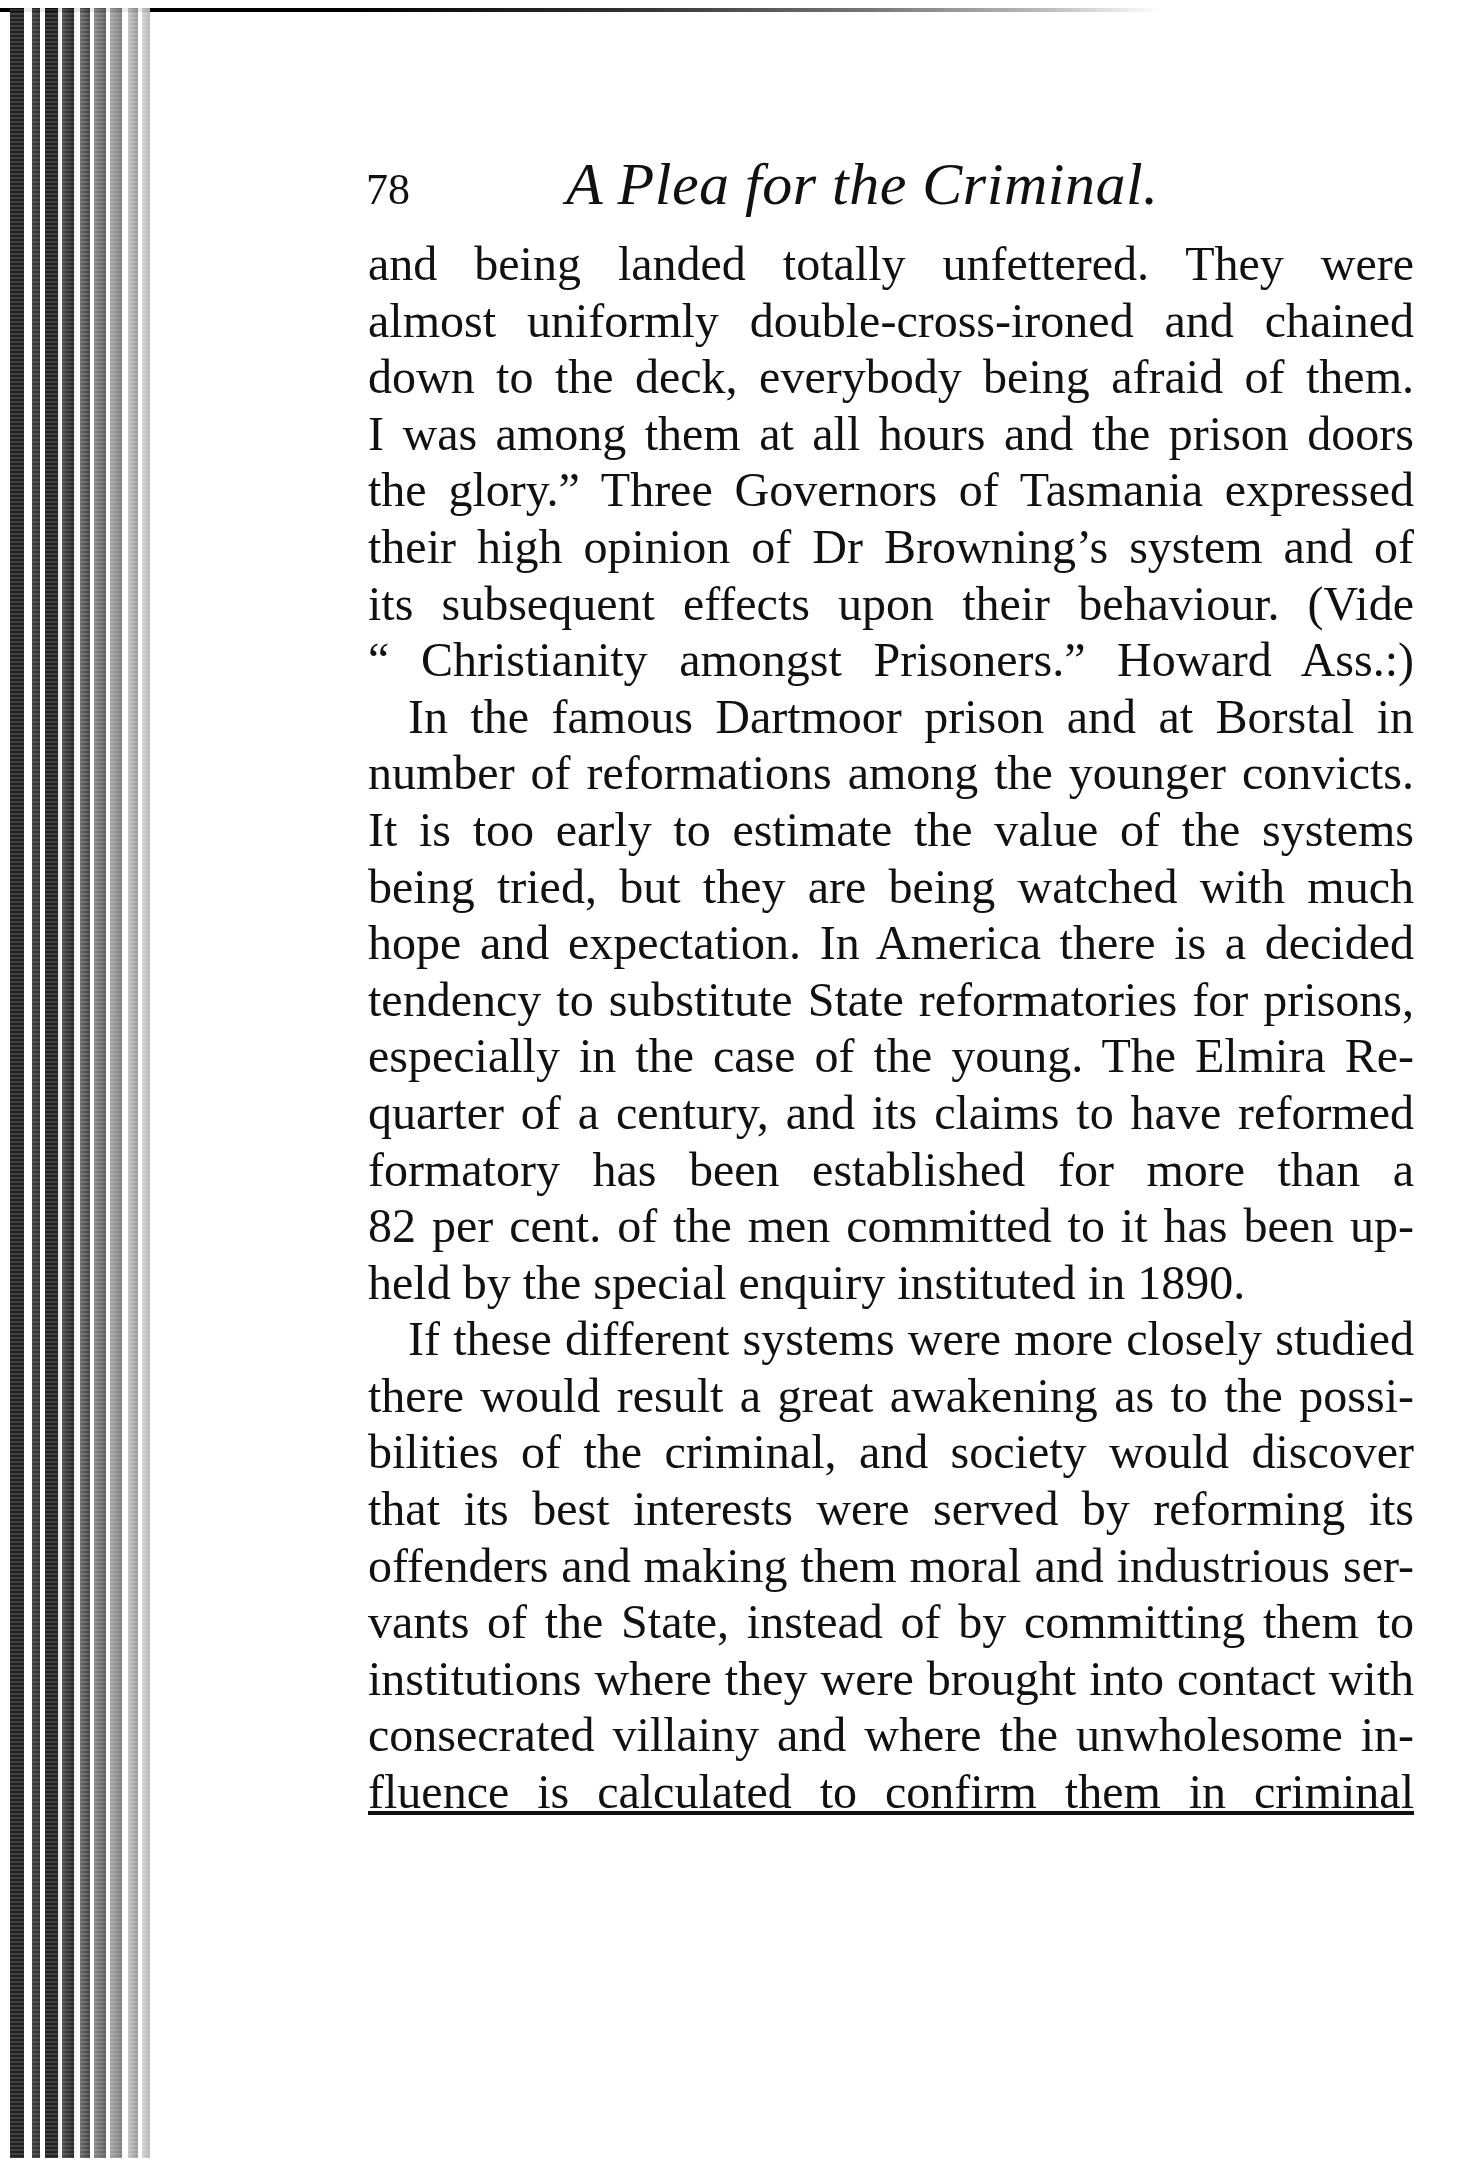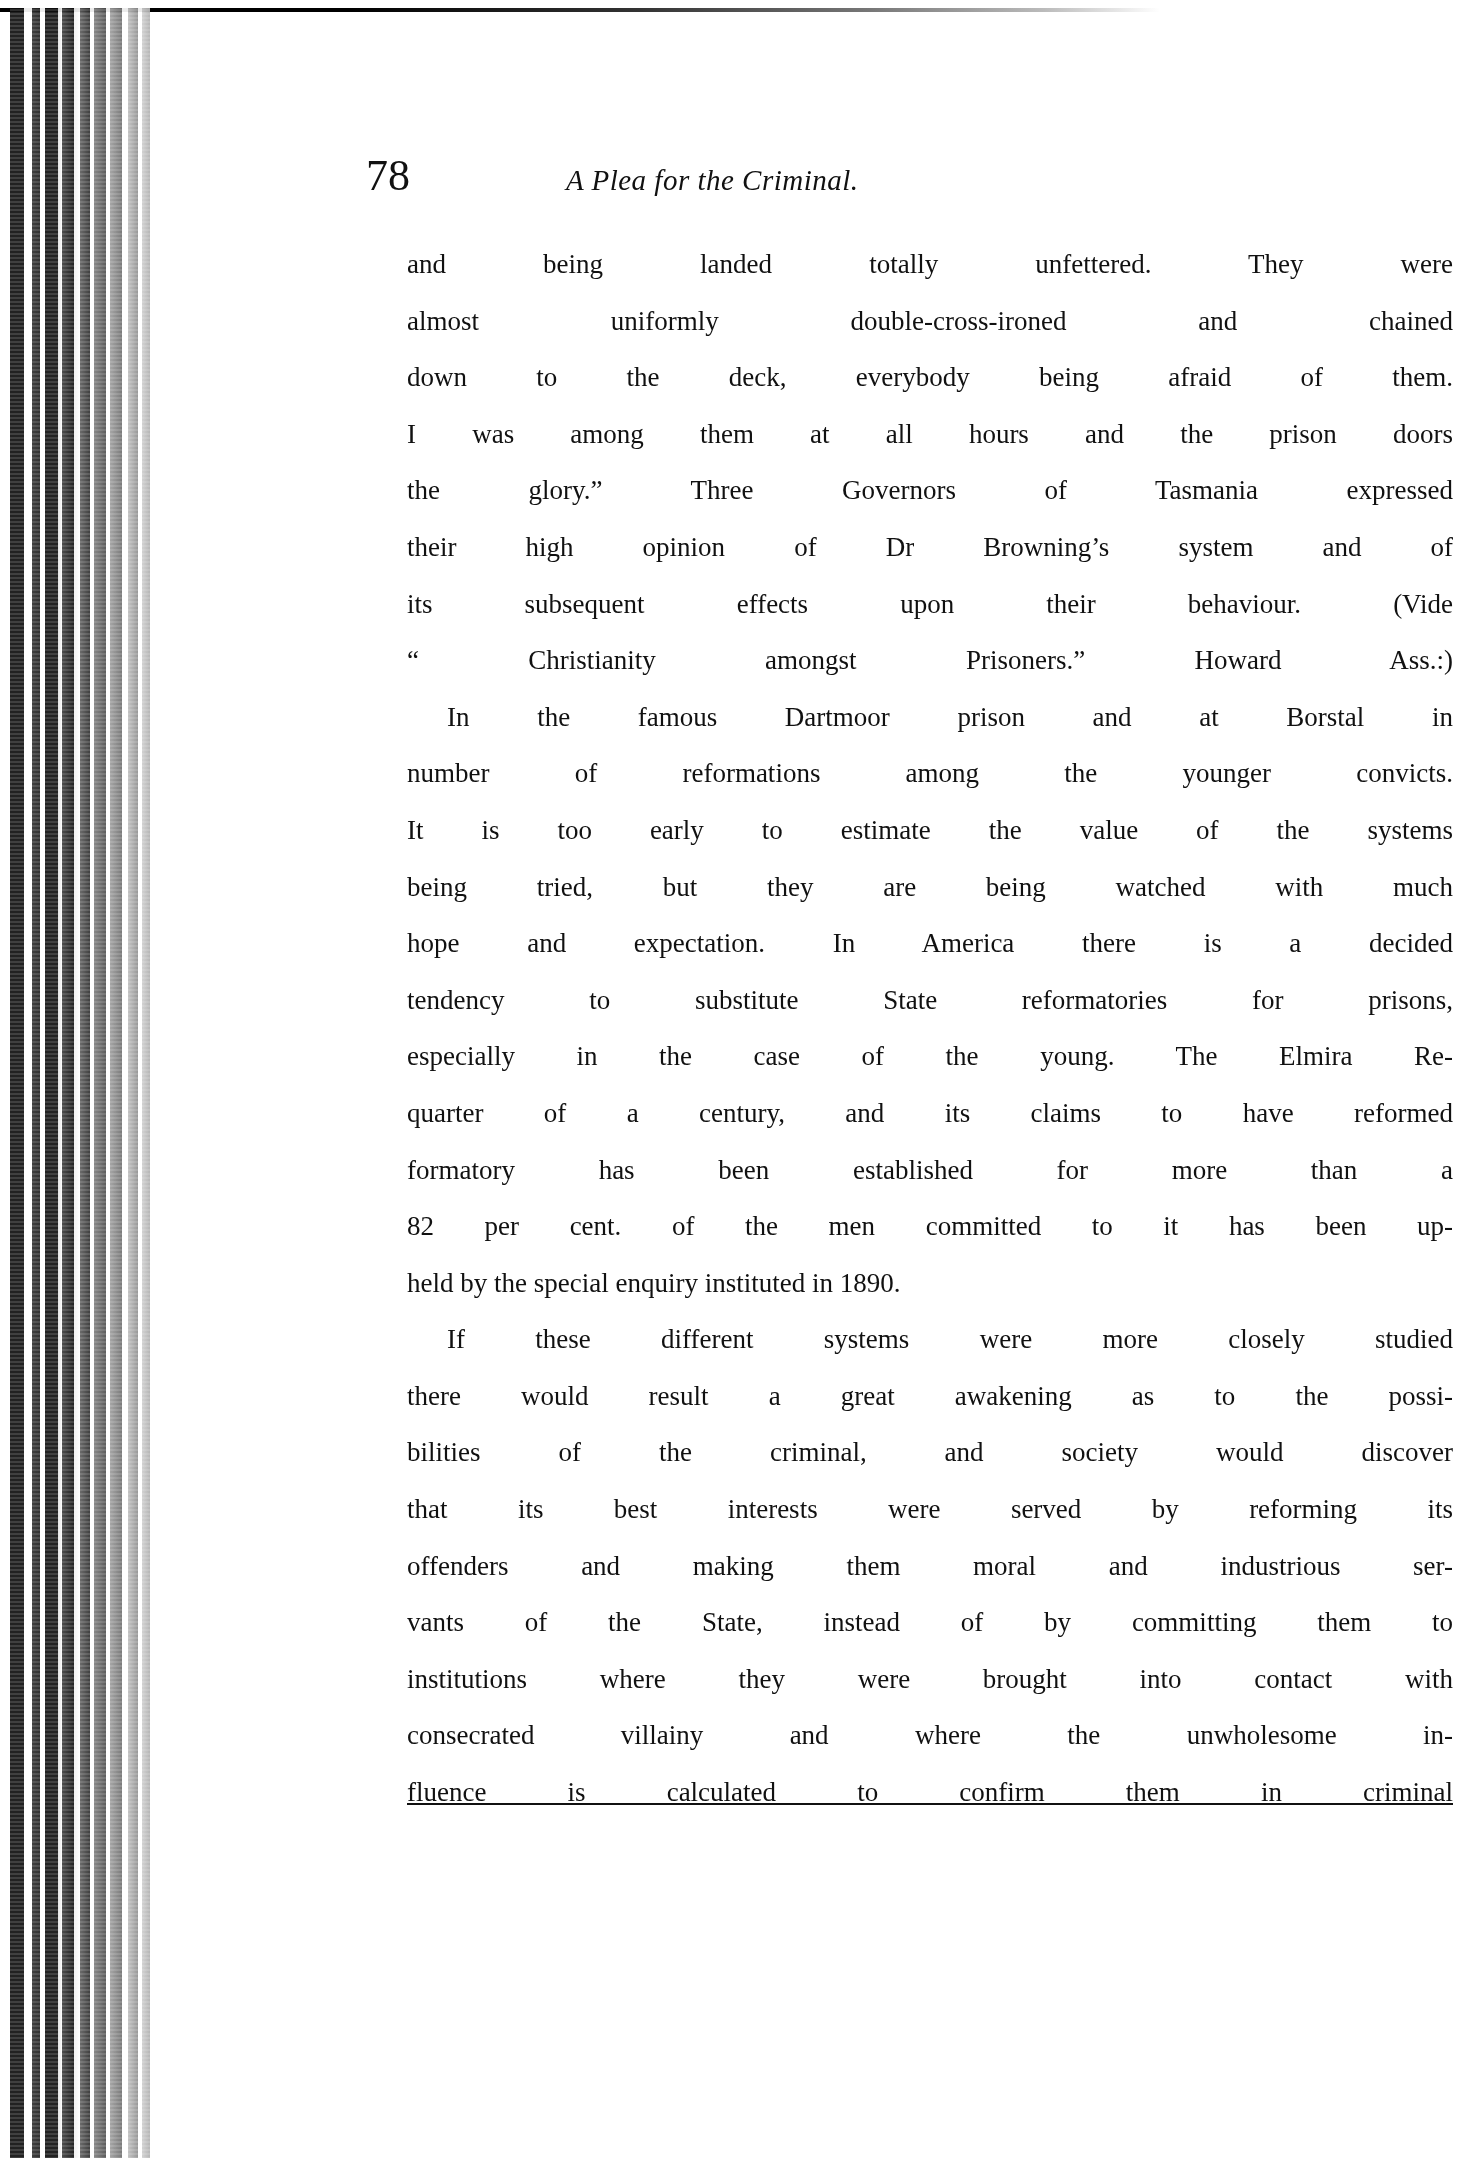--- a/index.html
+++ b/index.html
@@ -66,36 +66,35 @@
       display: flex;
       align-items: baseline;
       height: 60px;
       margin-left: -2px;
     }
     .page-number {
       font-size: 44px;
       width: 200px;
     }
     .running-title {
-      font-size: 29px;
+      font-size: 60px;
       font-style: italic;
       letter-spacing: 0.5px;
     }
     .body-text {
       margin-top: 26px;
     }
     .line {
-      font-size: 27px;
+      font-size: 48px;
       line-height: 56.6px;
       height: 56.6px;
       white-space: nowrap;
       text-align: justify;
       text-align-last: justify;
       width: 1046px;
-      margin-left: 39px;
     }
     .line.indent {
       padding-left: 40px;
       width: 1006px;
     }
     .line.last {
       text-align-last: left;
     }
     .line.last-justify {
       text-align-last: justify;

